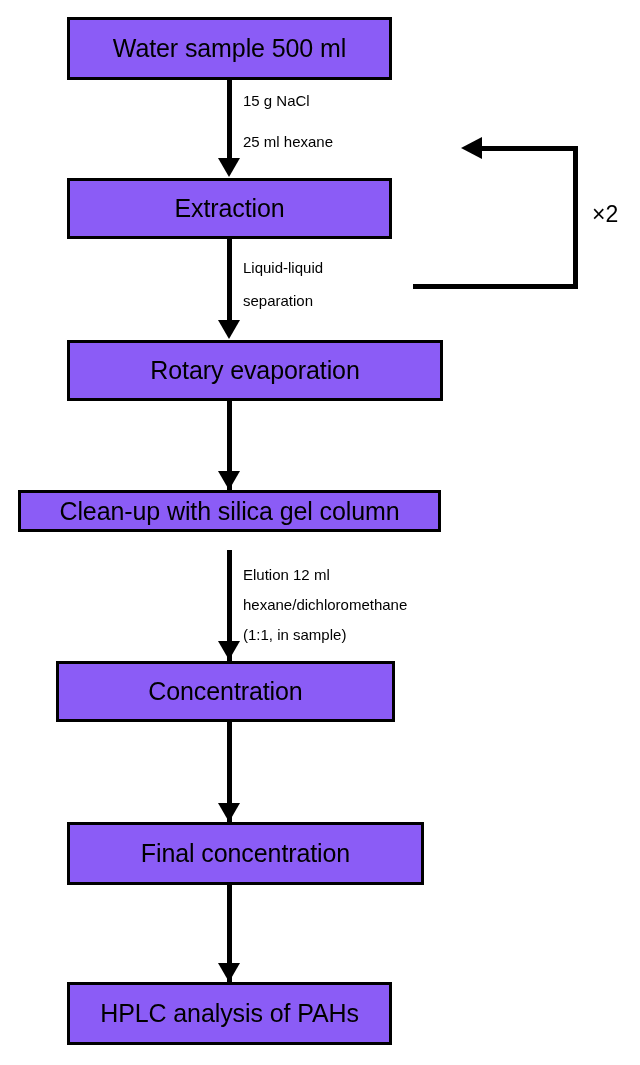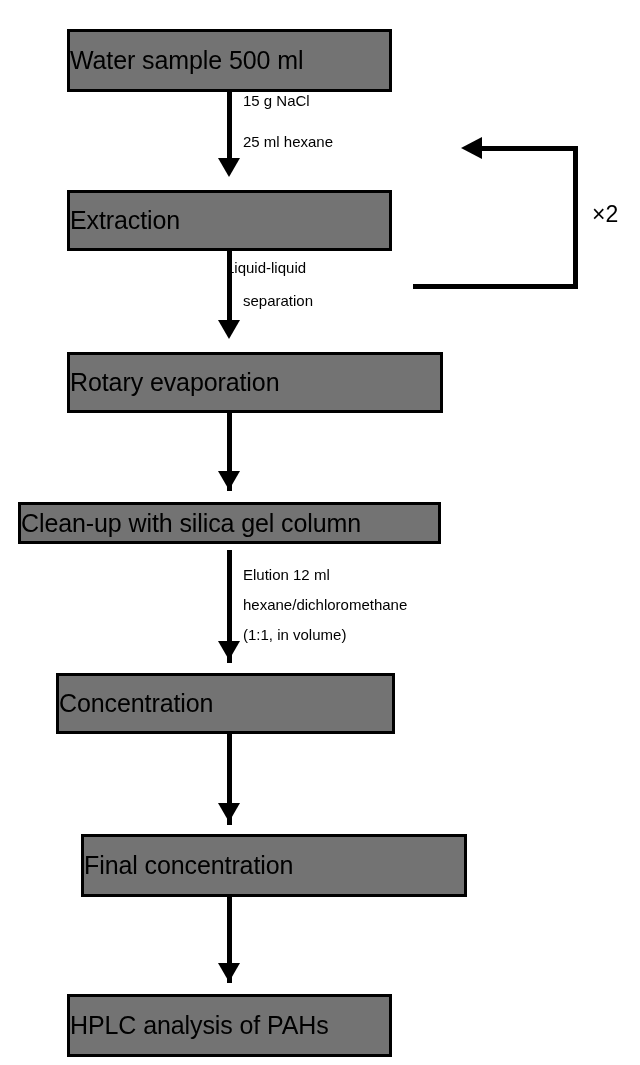--- a/index.html
+++ b/index.html
@@ -13,29 +13,28 @@
     height: 1065px;
     background: #ffffff;
     font-family: "Liberation Sans", sans-serif;
     color: #000000;
     overflow: hidden;
   }
   .node {
     position: absolute;
     box-sizing: border-box;
     border: 3px solid #000000;
-    background: #737373;
+    background: #8b5cf6;
     display: flex;
     align-items: center;
-    justify-content: flex-start;
+    justify-content: center;
     font-size: 25px;
     line-height: 1;
     letter-spacing: -0.1px;
     z-index: 3;
-    margin-top: 12px;
   }
   .edge-label {
     position: absolute;
     font-size: 15px;
     line-height: 25px;
     white-space: nowrap;
     z-index: 4;
   }
   .arrow-line {
     position: absolute;
@@ -80,21 +79,21 @@
   <div class="arrow-head-down" style="left:218px; top:158px;"></div>
   <div class="edge-label" style="left:243px; top:88px;">15 g NaCl</div>
   <div class="edge-label" style="left:243px; top:129px;">25 ml hexane</div>
 
   <div class="node" style="left:67px; top:178px; width:325px; height:61px;">
     <span>Extraction</span>
   </div>
 
   <div class="arrow-line" style="left:227px; top:239px; width:5px; height:84px;"></div>
   <div class="arrow-head-down" style="left:218px; top:320px;"></div>
-  <div class="edge-label" style="left:226px; top:255px;">Liquid-liquid</div>
+  <div class="edge-label" style="left:243px; top:255px;">Liquid-liquid</div>
   <div class="edge-label" style="left:243px; top:288px;">separation</div>
 
   <div class="arrow-line" style="left:413px; top:284px; width:165px; height:5px;"></div>
 
   <div class="arrow-line" style="left:573px; top:146px; width:5px; height:143px;"></div>
 
   <div class="arrow-line" style="left:482px; top:146px; width:96px; height:5px;"></div>
 
   <div class="arrow-head-left" style="left:461px; top:137px;"></div>
   <div class="loop-label" style="left:592px; top:202px;">×2</div>
@@ -107,30 +106,30 @@
   <div class="arrow-head-down" style="left:218px; top:471px;"></div>
 
   <div class="node" style="left:18px; top:490px; width:423px; height:42px;">
     <span>Clean-up with silica gel column</span>
   </div>
 
   <div class="arrow-line" style="left:227px; top:550px; width:5px; height:113px;"></div>
   <div class="arrow-head-down" style="left:218px; top:641px;"></div>
   <div class="edge-label" style="left:243px; top:562px;">Elution 12 ml</div>
   <div class="edge-label" style="left:243px; top:592px;">hexane/dichloromethane</div>
-  <div class="edge-label" style="left:243px; top:622px;">(1:1, in volume)</div>
+  <div class="edge-label" style="left:243px; top:622px;">(1:1, in sample)</div>
 
   <div class="node" style="left:56px; top:661px; width:339px; height:61px;">
     <span>Concentration</span>
   </div>
 
   <div class="arrow-line" style="left:227px; top:722px; width:5px; height:103px;"></div>
   <div class="arrow-head-down" style="left:218px; top:803px;"></div>
 
-  <div class="node" style="left:81px; top:822px; width:386px; height:63px;">
+  <div class="node" style="left:67px; top:822px; width:357px; height:63px;">
     <span>Final concentration</span>
   </div>
 
   <div class="arrow-line" style="left:227px; top:885px; width:5px; height:98px;"></div>
   <div class="arrow-head-down" style="left:218px; top:963px;"></div>
 
   <div class="node" style="left:67px; top:982px; width:325px; height:63px;">
     <span>HPLC analysis of PAHs</span>
   </div>
 

